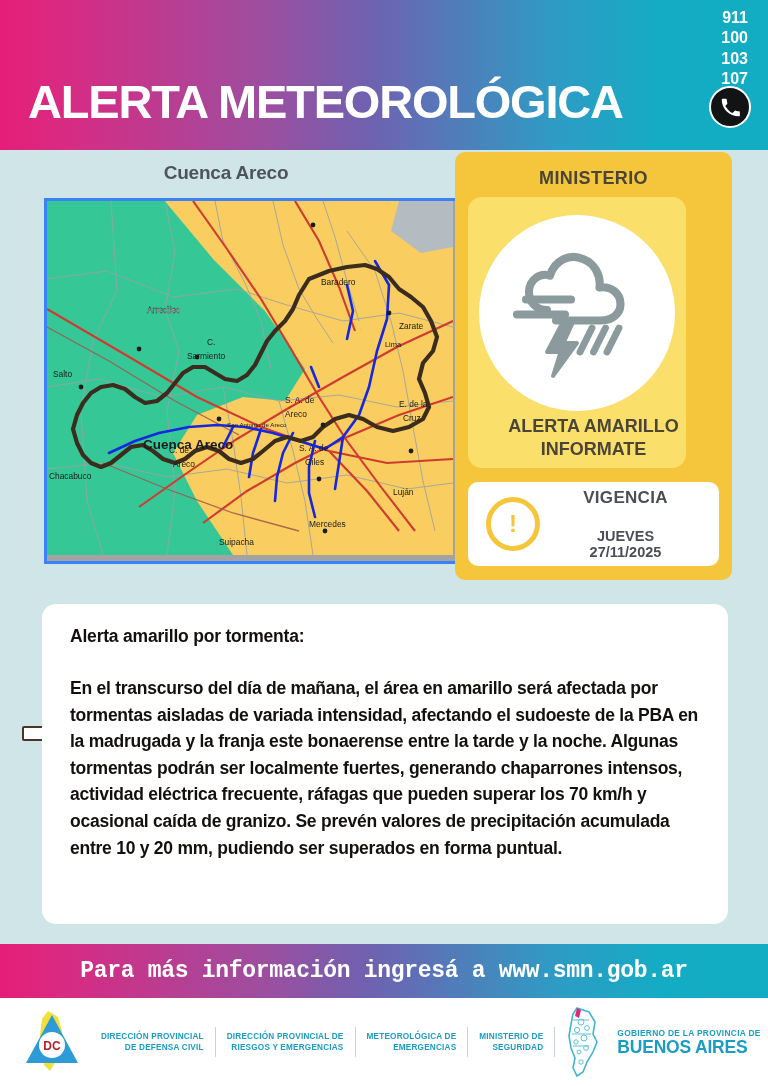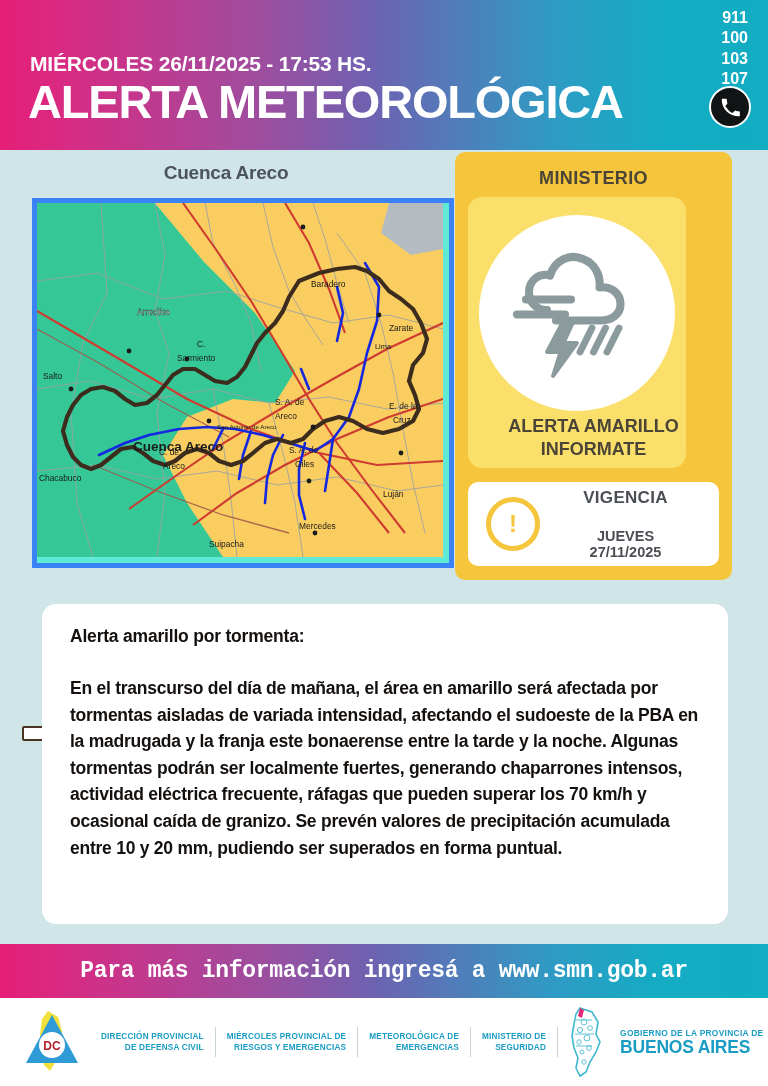--- a/index.html
+++ b/index.html
@@ -37,22 +37,22 @@
   }
   .phone-badge svg{width:21px;height:21px;}
 
   
   .map-wrap{position:absolute;left:0;top:150px;width:452px;height:452px;}
   .map-title{
     position:absolute;left:0;top:12px;width:452px;text-align:center;
     font-size:19px;font-weight:bold;color:#4d545c;letter-spacing:-0.2px;
   }
   .map-frame{
-    position:absolute;left:32px;top:48px;width:412px;height:360px;
-    border:5px solid #3b82f6;overflow:hidden;background:#5eead4;
+    position:absolute;left:44px;top:48px;width:412px;height:360px;
+    border:3px solid #3b82f6;overflow:hidden;background:#a3a3a3;
   }
   .map-svg{position:absolute;left:0;top:0;}
   .legend{
     position:absolute;left:22px;top:572px;width:420px;height:22px;
     display:flex;align-items:center;gap:14px;
     font-size:12.5px;color:#3f474d;
   }
   .legend-item{display:flex;align-items:center;gap:7px;}
   .sw-cuenca{width:26px;height:11px;border:2.5px solid #4a3524;background:#ffffff;border-radius:2px;}
   .sw-muni{width:26px;height:11px;border:2px solid #8d9499;background:#ffffff;border-radius:2px;}
@@ -136,21 +136,20 @@
   .ba-logo{display:flex;align-items:center;margin-right:10px;flex:0 0 auto;}
   .ba-mark{width:56px;height:72px;flex:0 0 auto;}
   .ba-text{margin-left:6px;}
   .ba-sub{font-size:8.4px;font-weight:bold;color:#1b9cc4;letter-spacing:0.3px;}
   .ba-main{font-size:17.5px;font-weight:bold;color:#1b9cc4;letter-spacing:-0.2px;line-height:1.05;}
 </style>
 </head>
 <body>
 
 <div class="header">
-  <div class="hdr-date">MIÉRCOLES 26/11/2025 - 17:53 HS.</div>
   <div class="hdr-title">ALERTA METEOROLÓGICA</div>
 
   <div class="emerg-nums">
     <div>911</div>
     <div>100</div>
     <div>103</div>
     <div>107</div>
   </div>
 
   <div class="phone-badge">
@@ -326,21 +325,21 @@
     </svg>
   </div>
 
   <div class="org-list">
     <div class="org">
       <div>DIRECCIÓN PROVINCIAL</div>
       <div>DE DEFENSA CIVIL</div>
     </div>
     <div class="divider"></div>
     <div class="org">
-      <div>MIÉRCOLES PROVINCIAL DE</div>
+      <div>DIRECCIÓN PROVINCIAL DE</div>
       <div>RIESGOS Y EMERGENCIAS</div>
     </div>
     <div class="divider"></div>
     <div class="org">
       <div>METEOROLÓGICA DE</div>
       <div>EMERGENCIAS</div>
     </div>
     <div class="divider"></div>
     <div class="org">
       <div>MINISTERIO DE</div>

